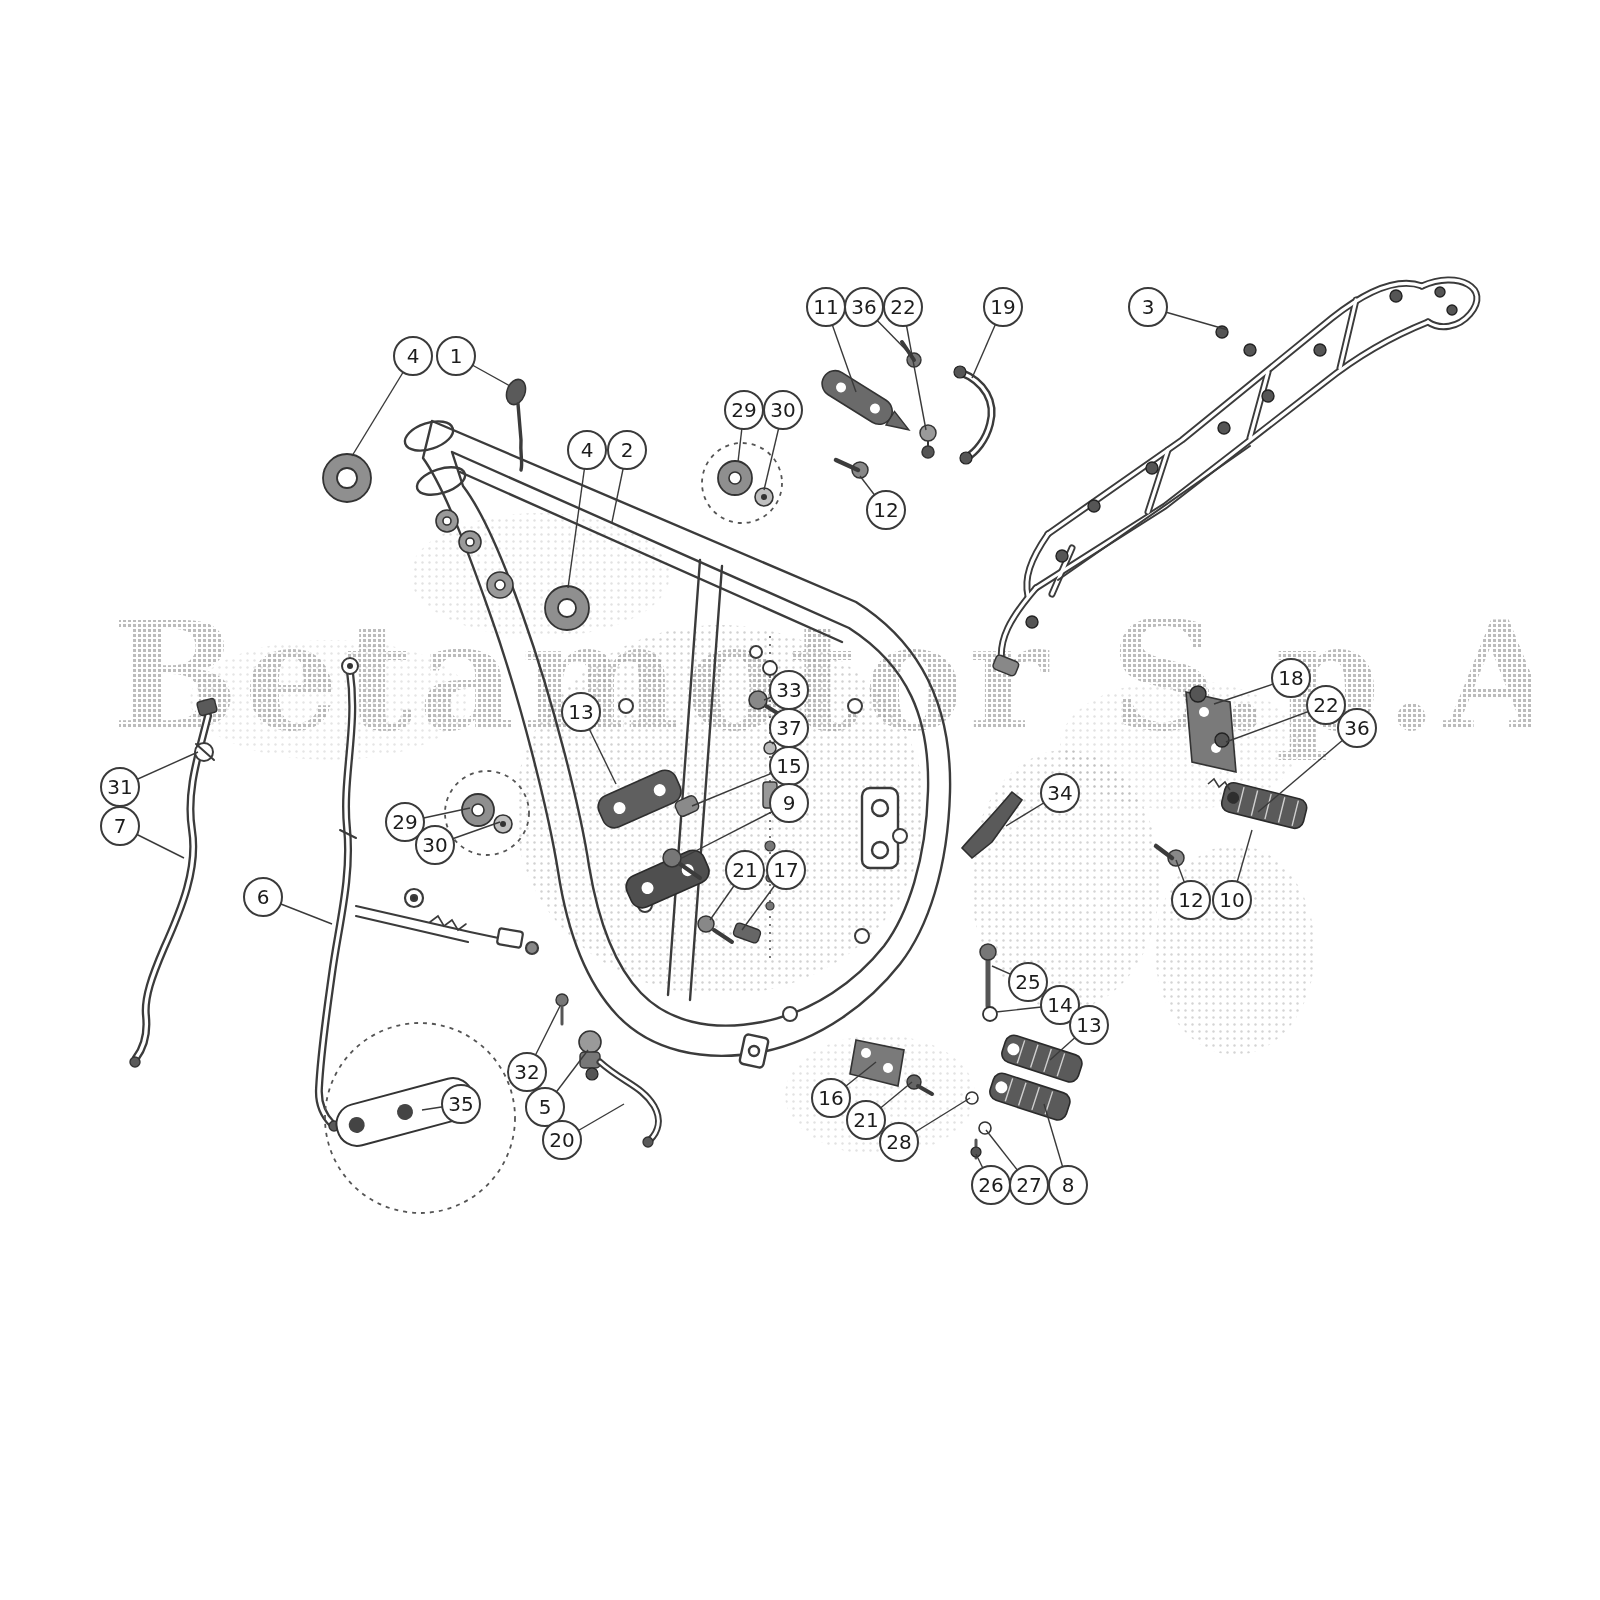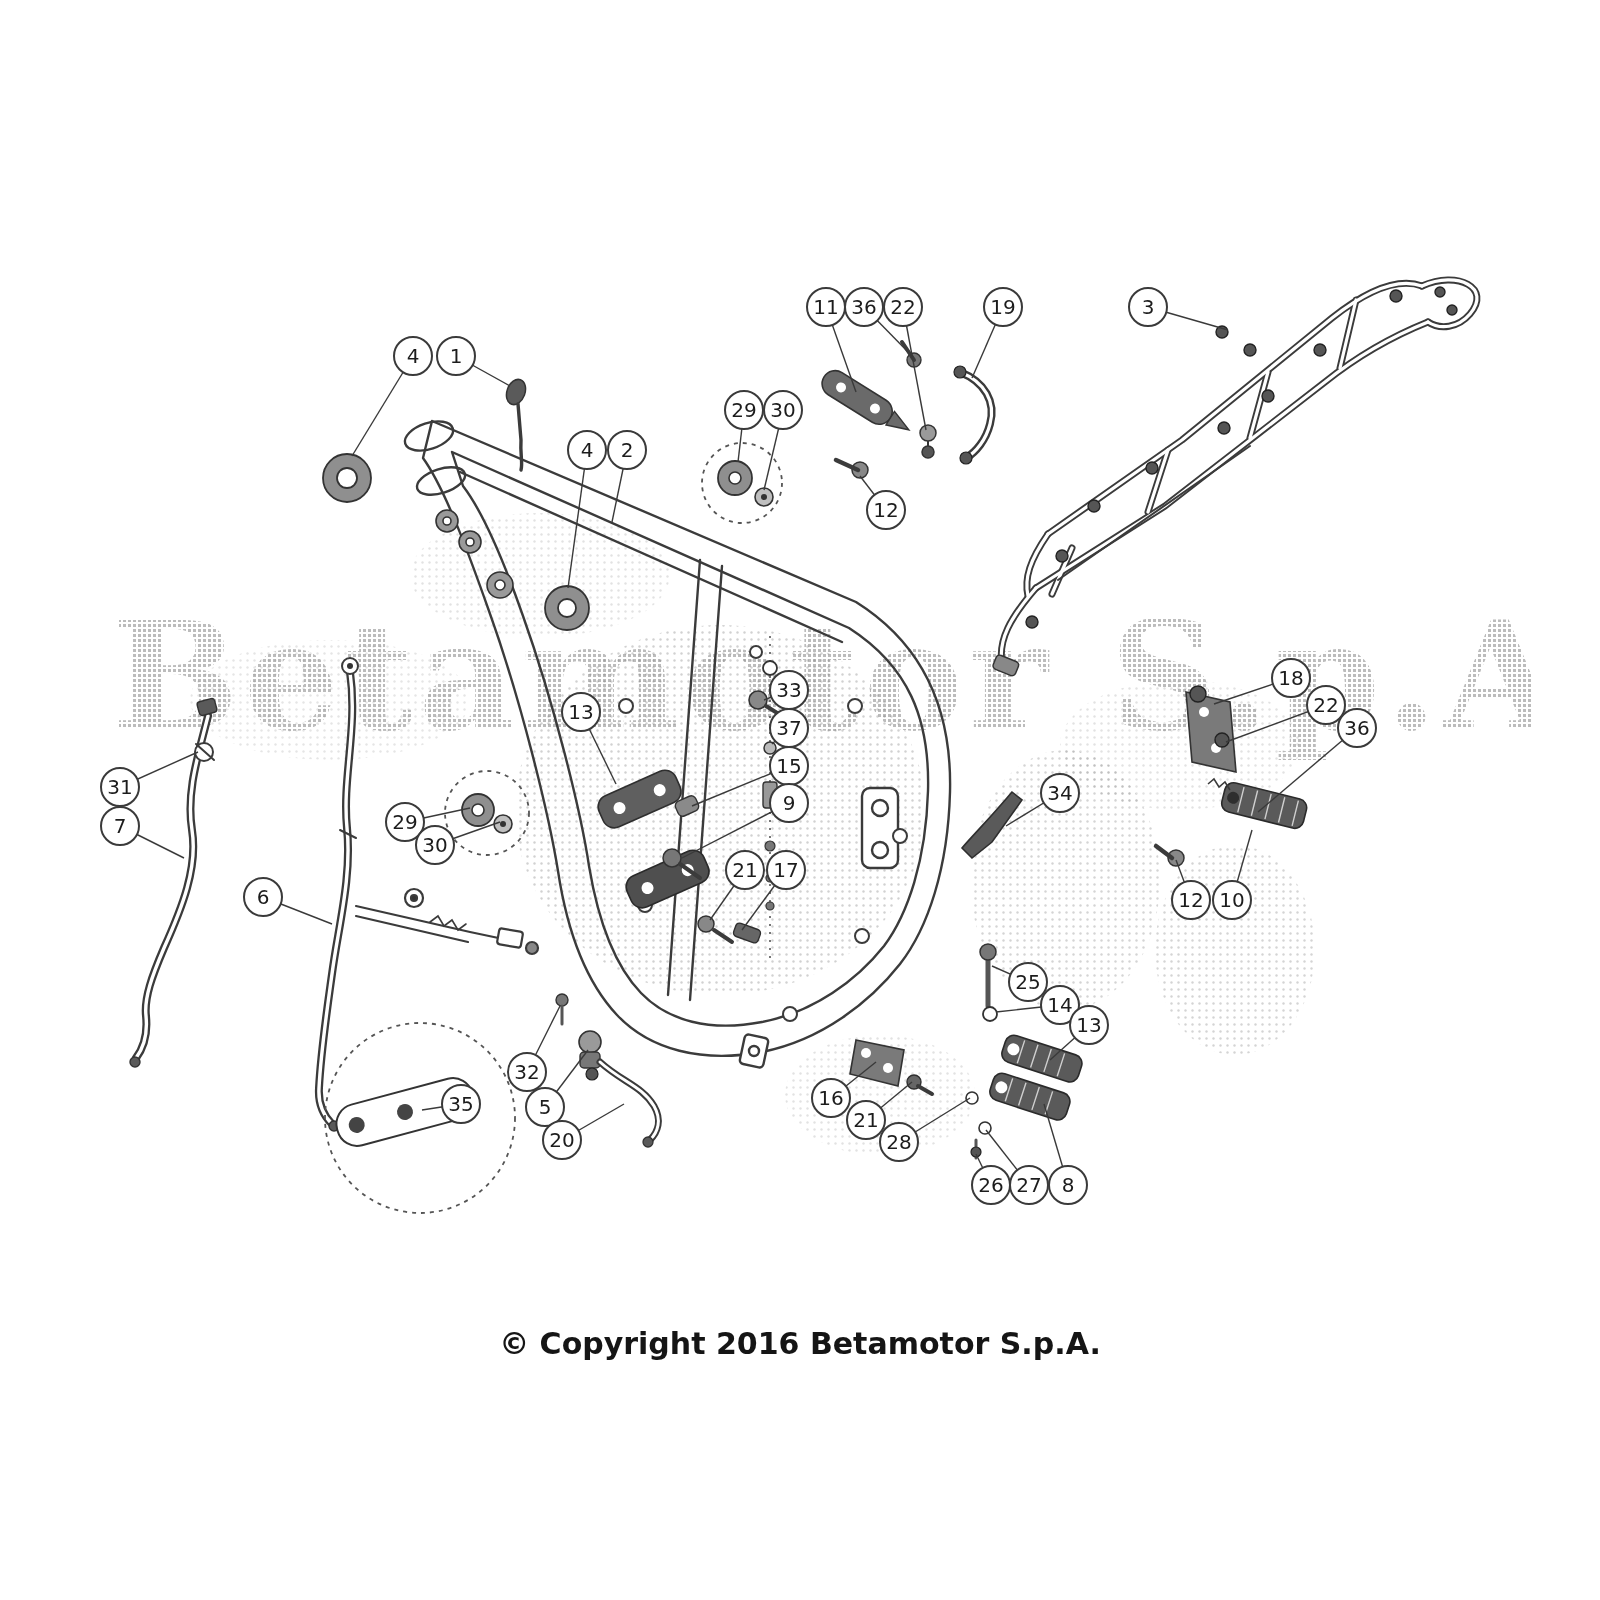--- a/index.html
+++ b/index.html
@@ -521,14 +521,13 @@
           <text x="1029" y="1192" class="balloon-num">27</text>
         </g>
         <g>
           <line x1="1068" y1="1185" x2="1044" y2="1104" class="leader"></line>
           <circle cx="1068" cy="1185" r="19" class="balloon"></circle>
           <text x="1068" y="1192" class="balloon-num">8</text>
         </g>
       </g>
   </svg>
 
-  <div class="copyright">© Copyright 2016 Betamotor S.p.A.</div>
 </div>
 
 </body></html>

